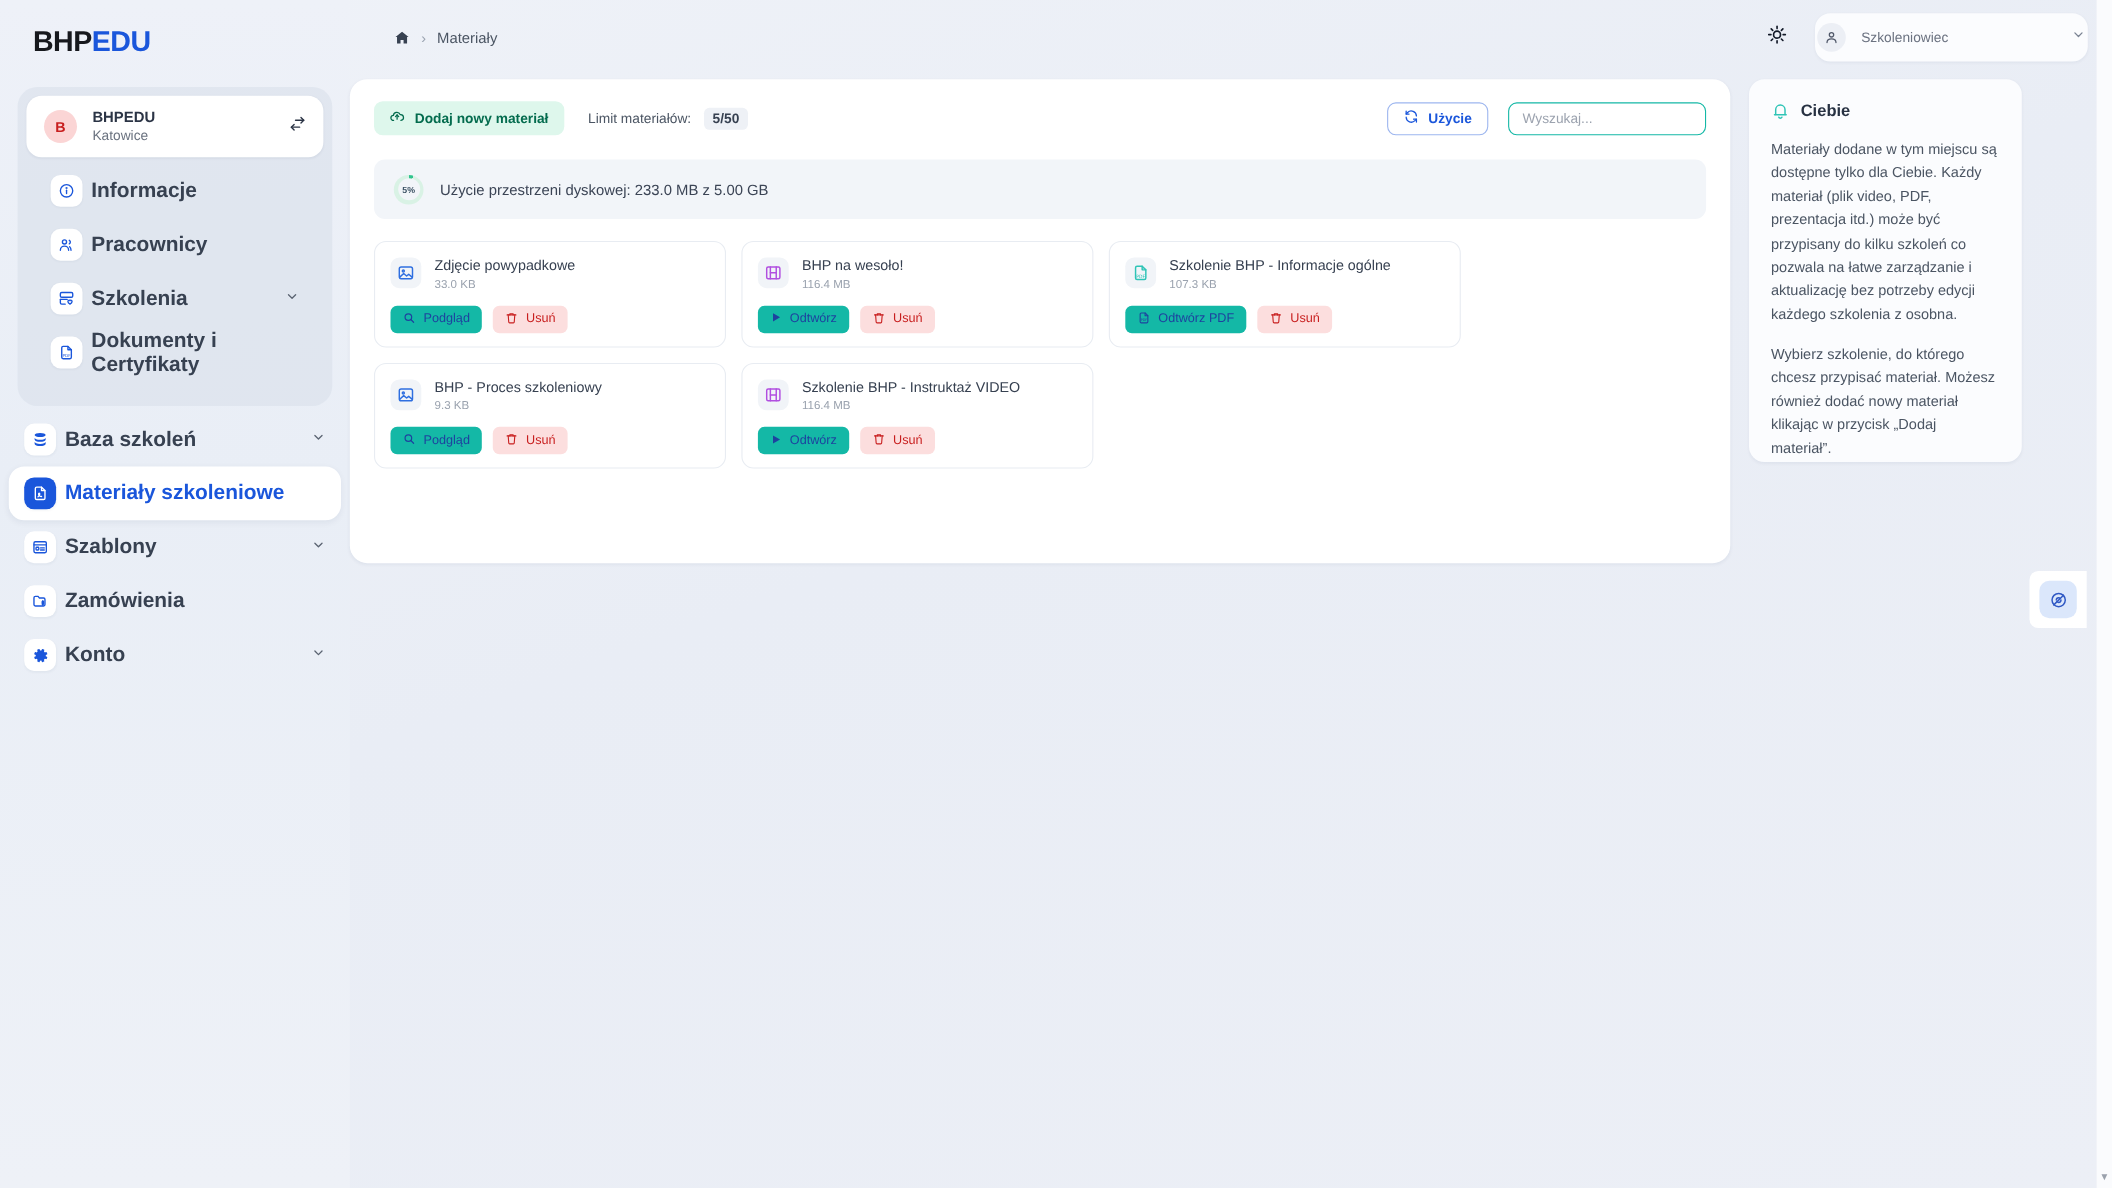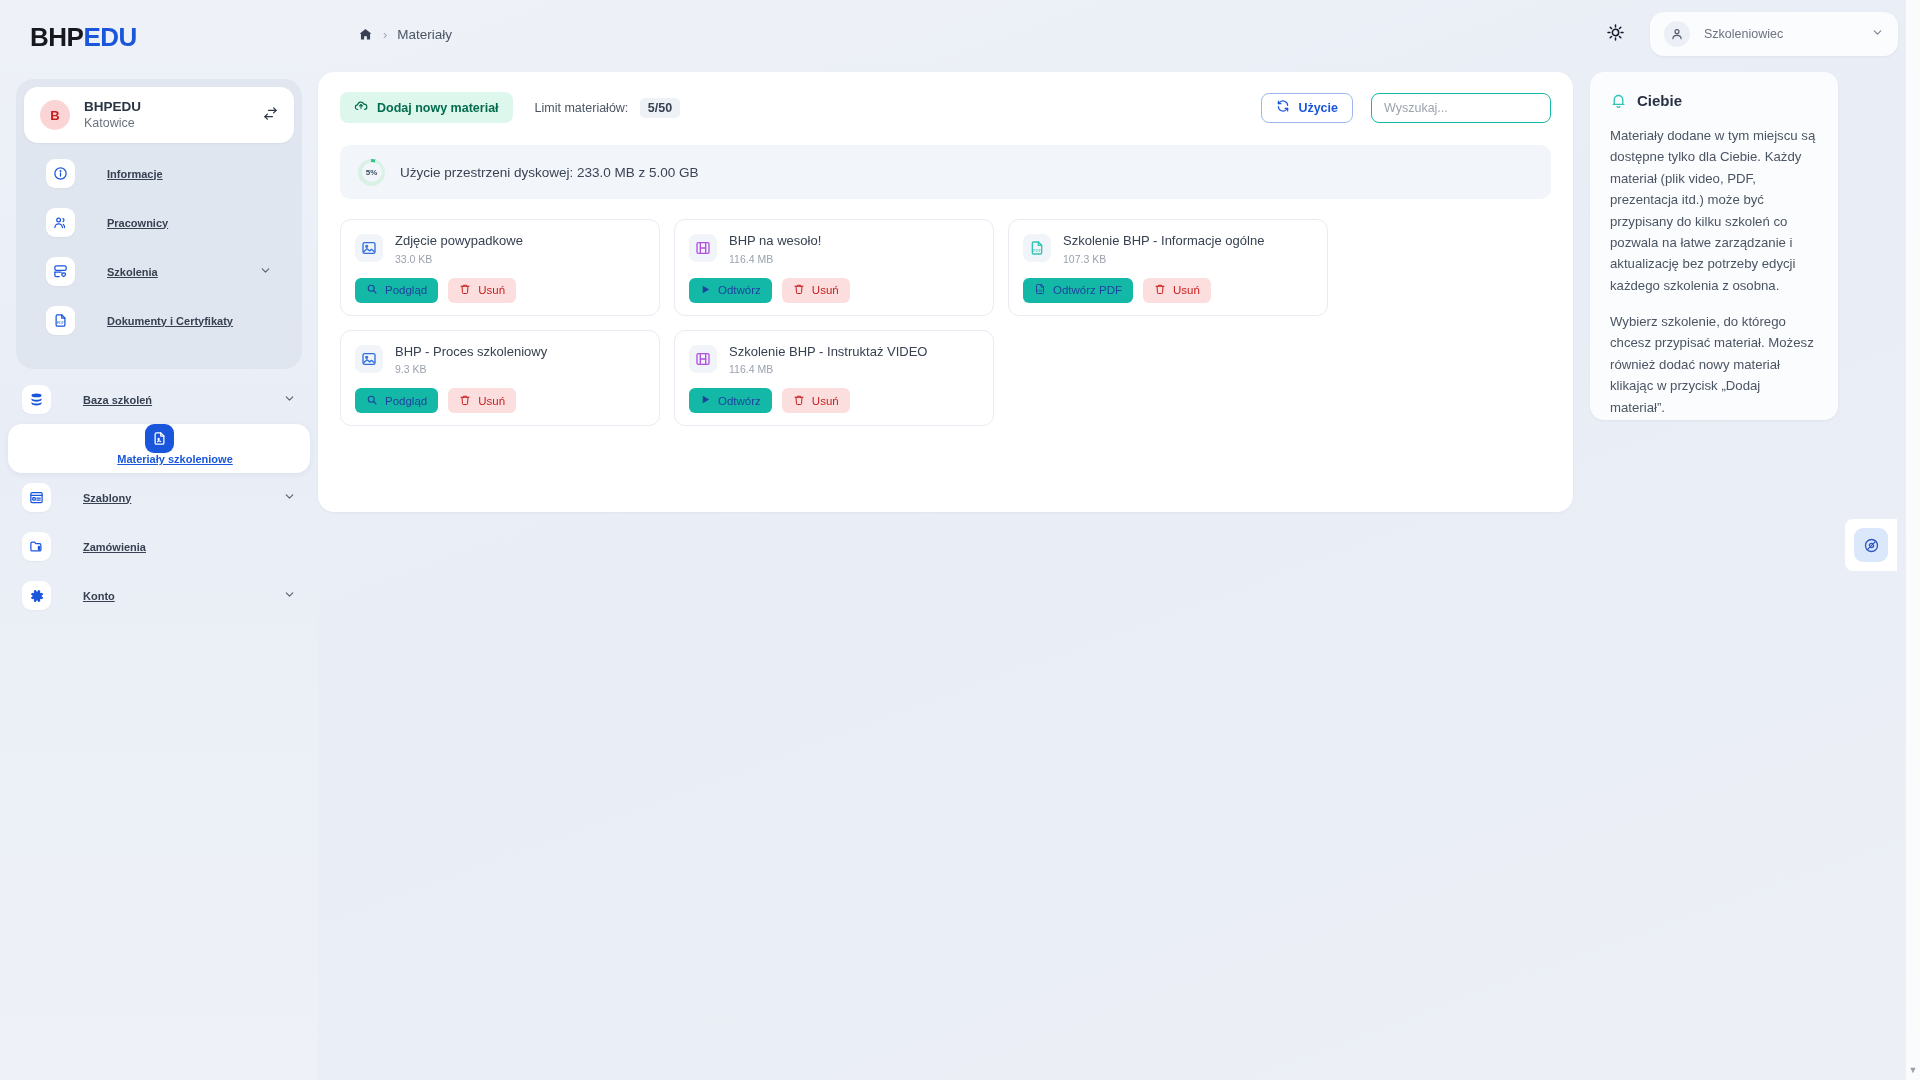--- a/index.html
+++ b/index.html
@@ -66,25 +66,25 @@
   }
   .nav-item .ico {
     width: 29px; height: 29px; border-radius: 9px;
     background: #fff;
     display: flex; align-items: center; justify-content: center;
     color: #1a56db;
     flex: 0 0 auto;
     box-shadow: 0 1px 2px rgba(25,40,70,.04);
   }
   .nav-item .lbl {
-    margin-left: 32px; flex: 1 1 auto;
-    font-size: 11px; font-weight: bold; color: #374151; text-decoration: underline;
+    margin-left: 8px; flex: 1 1 auto;
+    font-size: 19px; font-weight: bold; color: #374151;
   }
   .nav-item .chev { color: #5b6472; flex: 0 0 auto; }
-  .nav-item.active { background: #fff; box-shadow: 0 2px 6px rgba(25,40,70,.06); flex-direction: column; }
+  .nav-item.active { background: #fff; box-shadow: 0 2px 6px rgba(25,40,70,.06); }
   .nav-item.active .ico { background: #1a56db; color: #fff; }
   .nav-item.active .lbl { color: #1a56db; }
 
   .section-label {
     padding: 16px 0 10px 30px;
     font-size: 11px; font-weight: bold; letter-spacing: .4px;
     color: #4b5563;
   }
   .account-nav .nav-item { height: 49px; }
 
@@ -104,21 +104,21 @@
     margin-left: auto; margin-right: 22px;
     display: flex; align-items: center; gap: 20px;
   }
   .theme-btn {
     width: 30px; height: 30px; display: flex; align-items: center; justify-content: center;
     color: #111827; cursor: pointer;
   }
   .user-chip {
     width: 248px; height: 44px;
     background: #fbfcfe; border-radius: 14px;
-    display: flex; align-items: center; padding: 0 14px;
+    display: flex; align-items: center; padding: 0 2px;
     box-shadow: 0 1px 3px rgba(25,40,70,.05);
     cursor: pointer;
   }
   .user-avatar {
     width: 26px; height: 26px; border-radius: 50%;
     background: #eceff5; color: #51596a;
     display: flex; align-items: center; justify-content: center;
     flex: 0 0 auto;
   }
   .user-name { margin-left: 14px; font-size: 12.5px; color: #6b7280; flex: 1 1 auto; }

